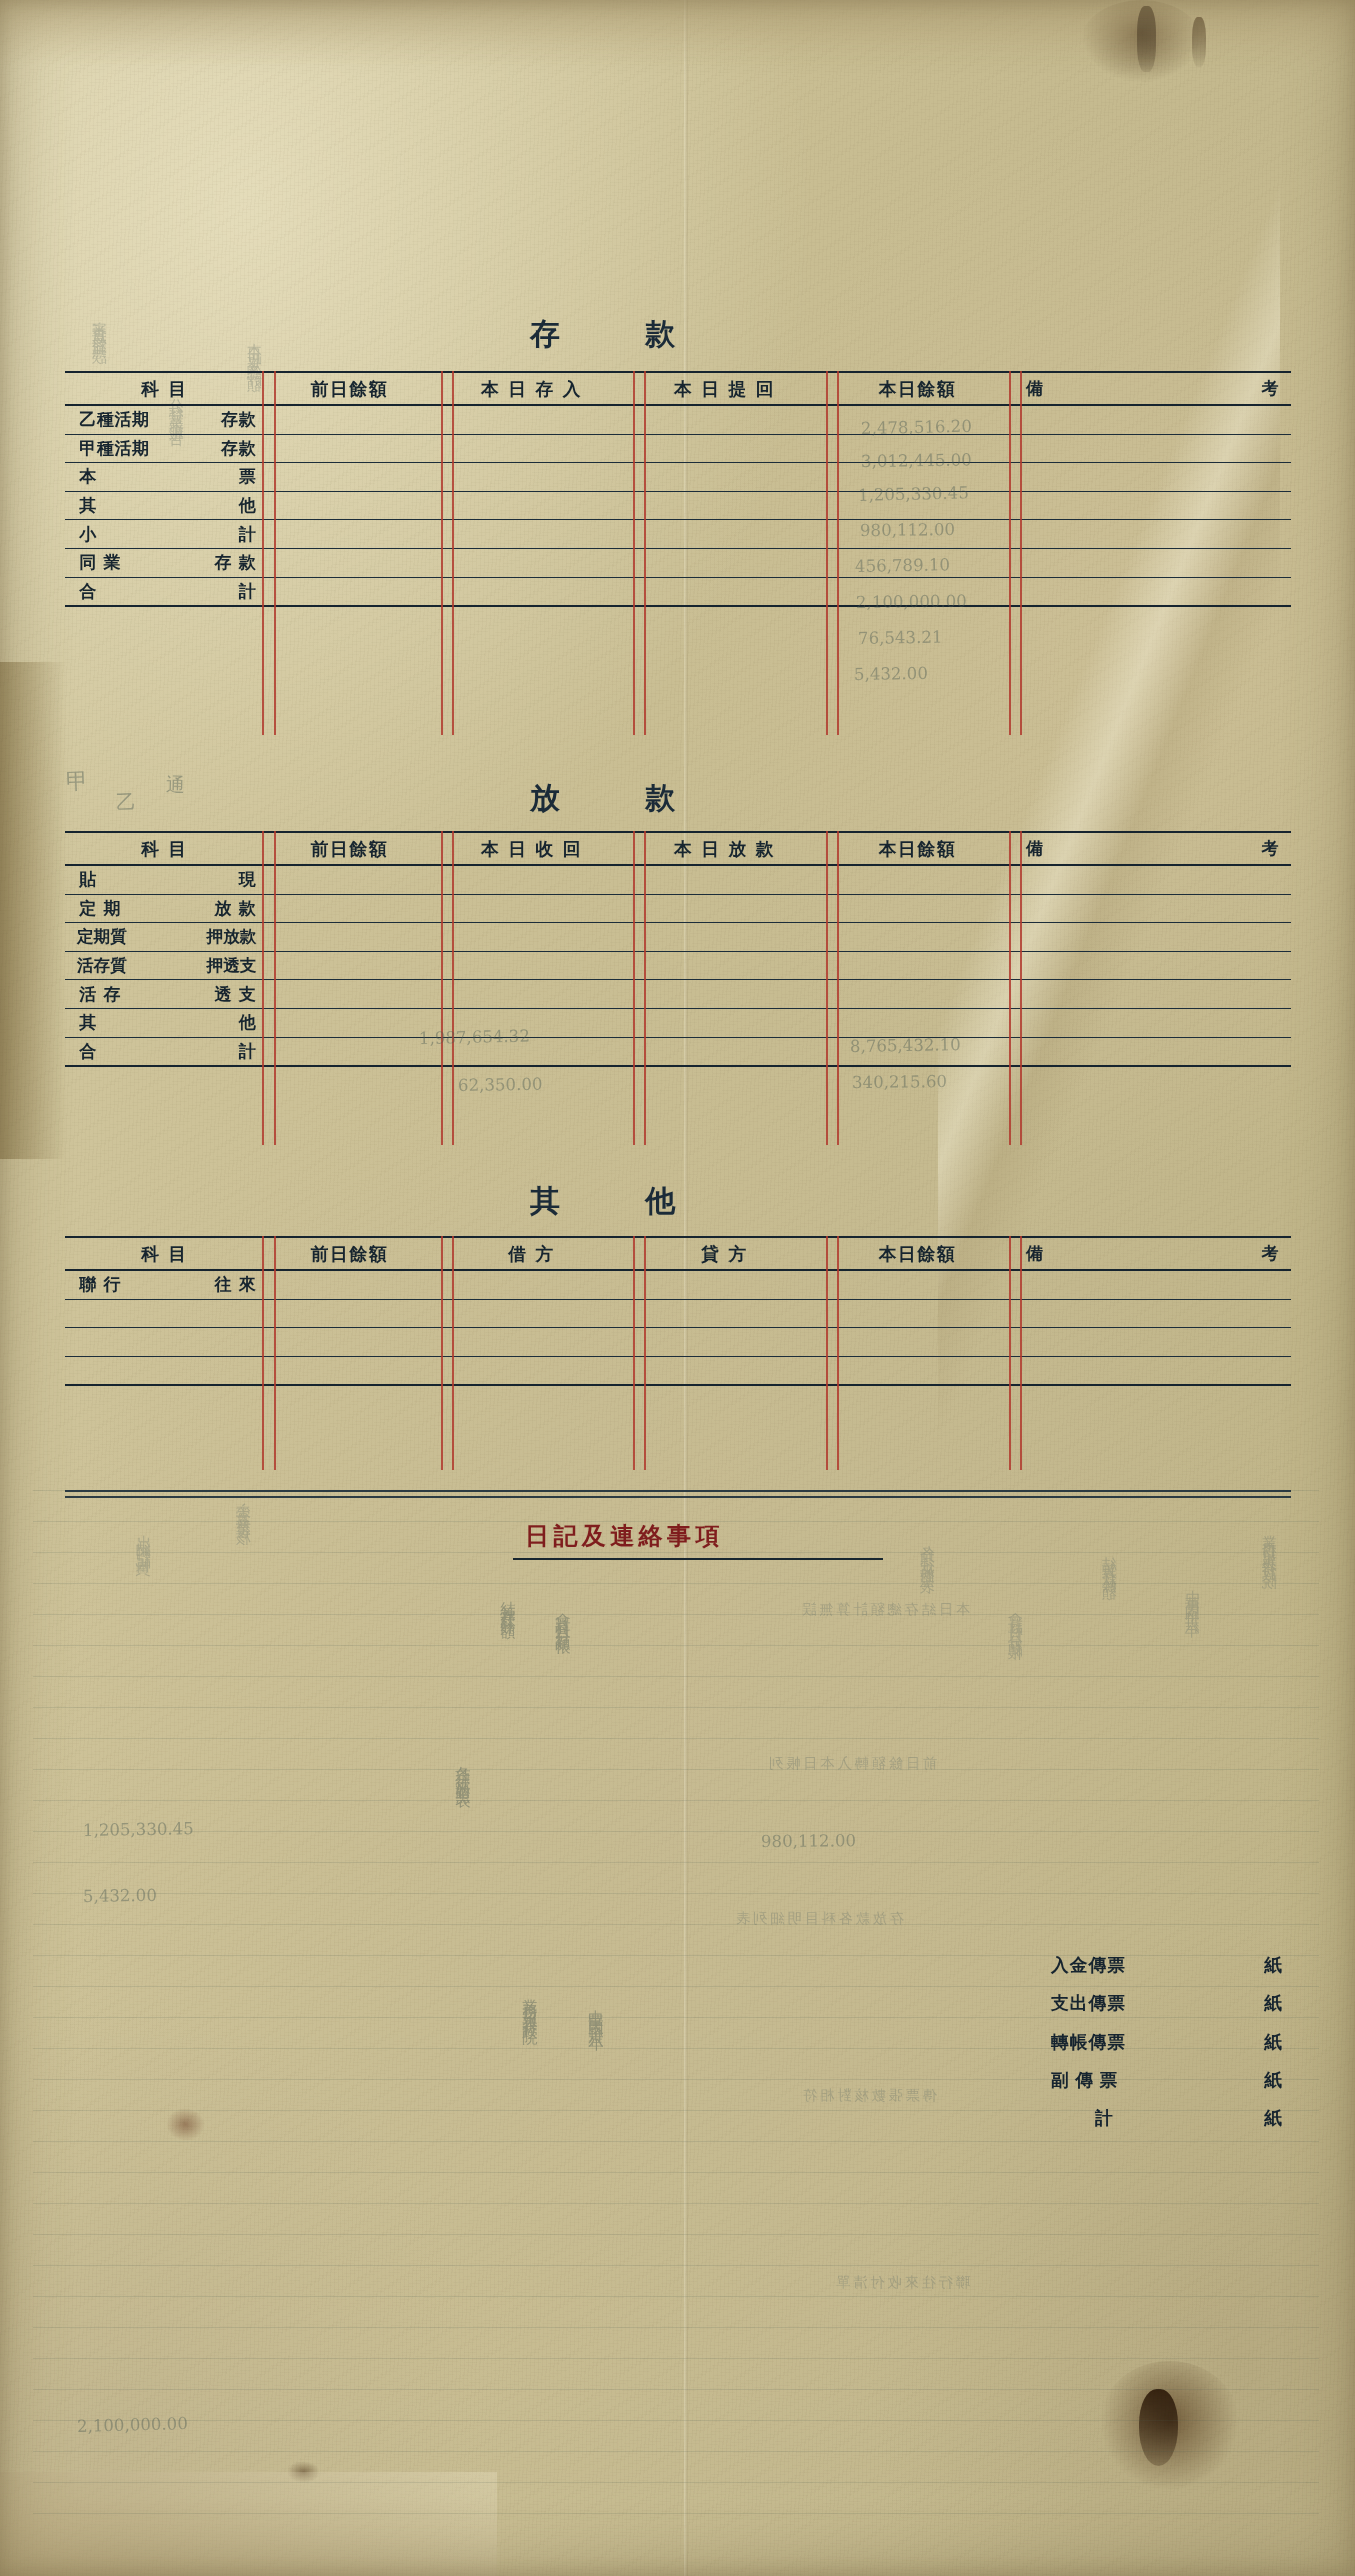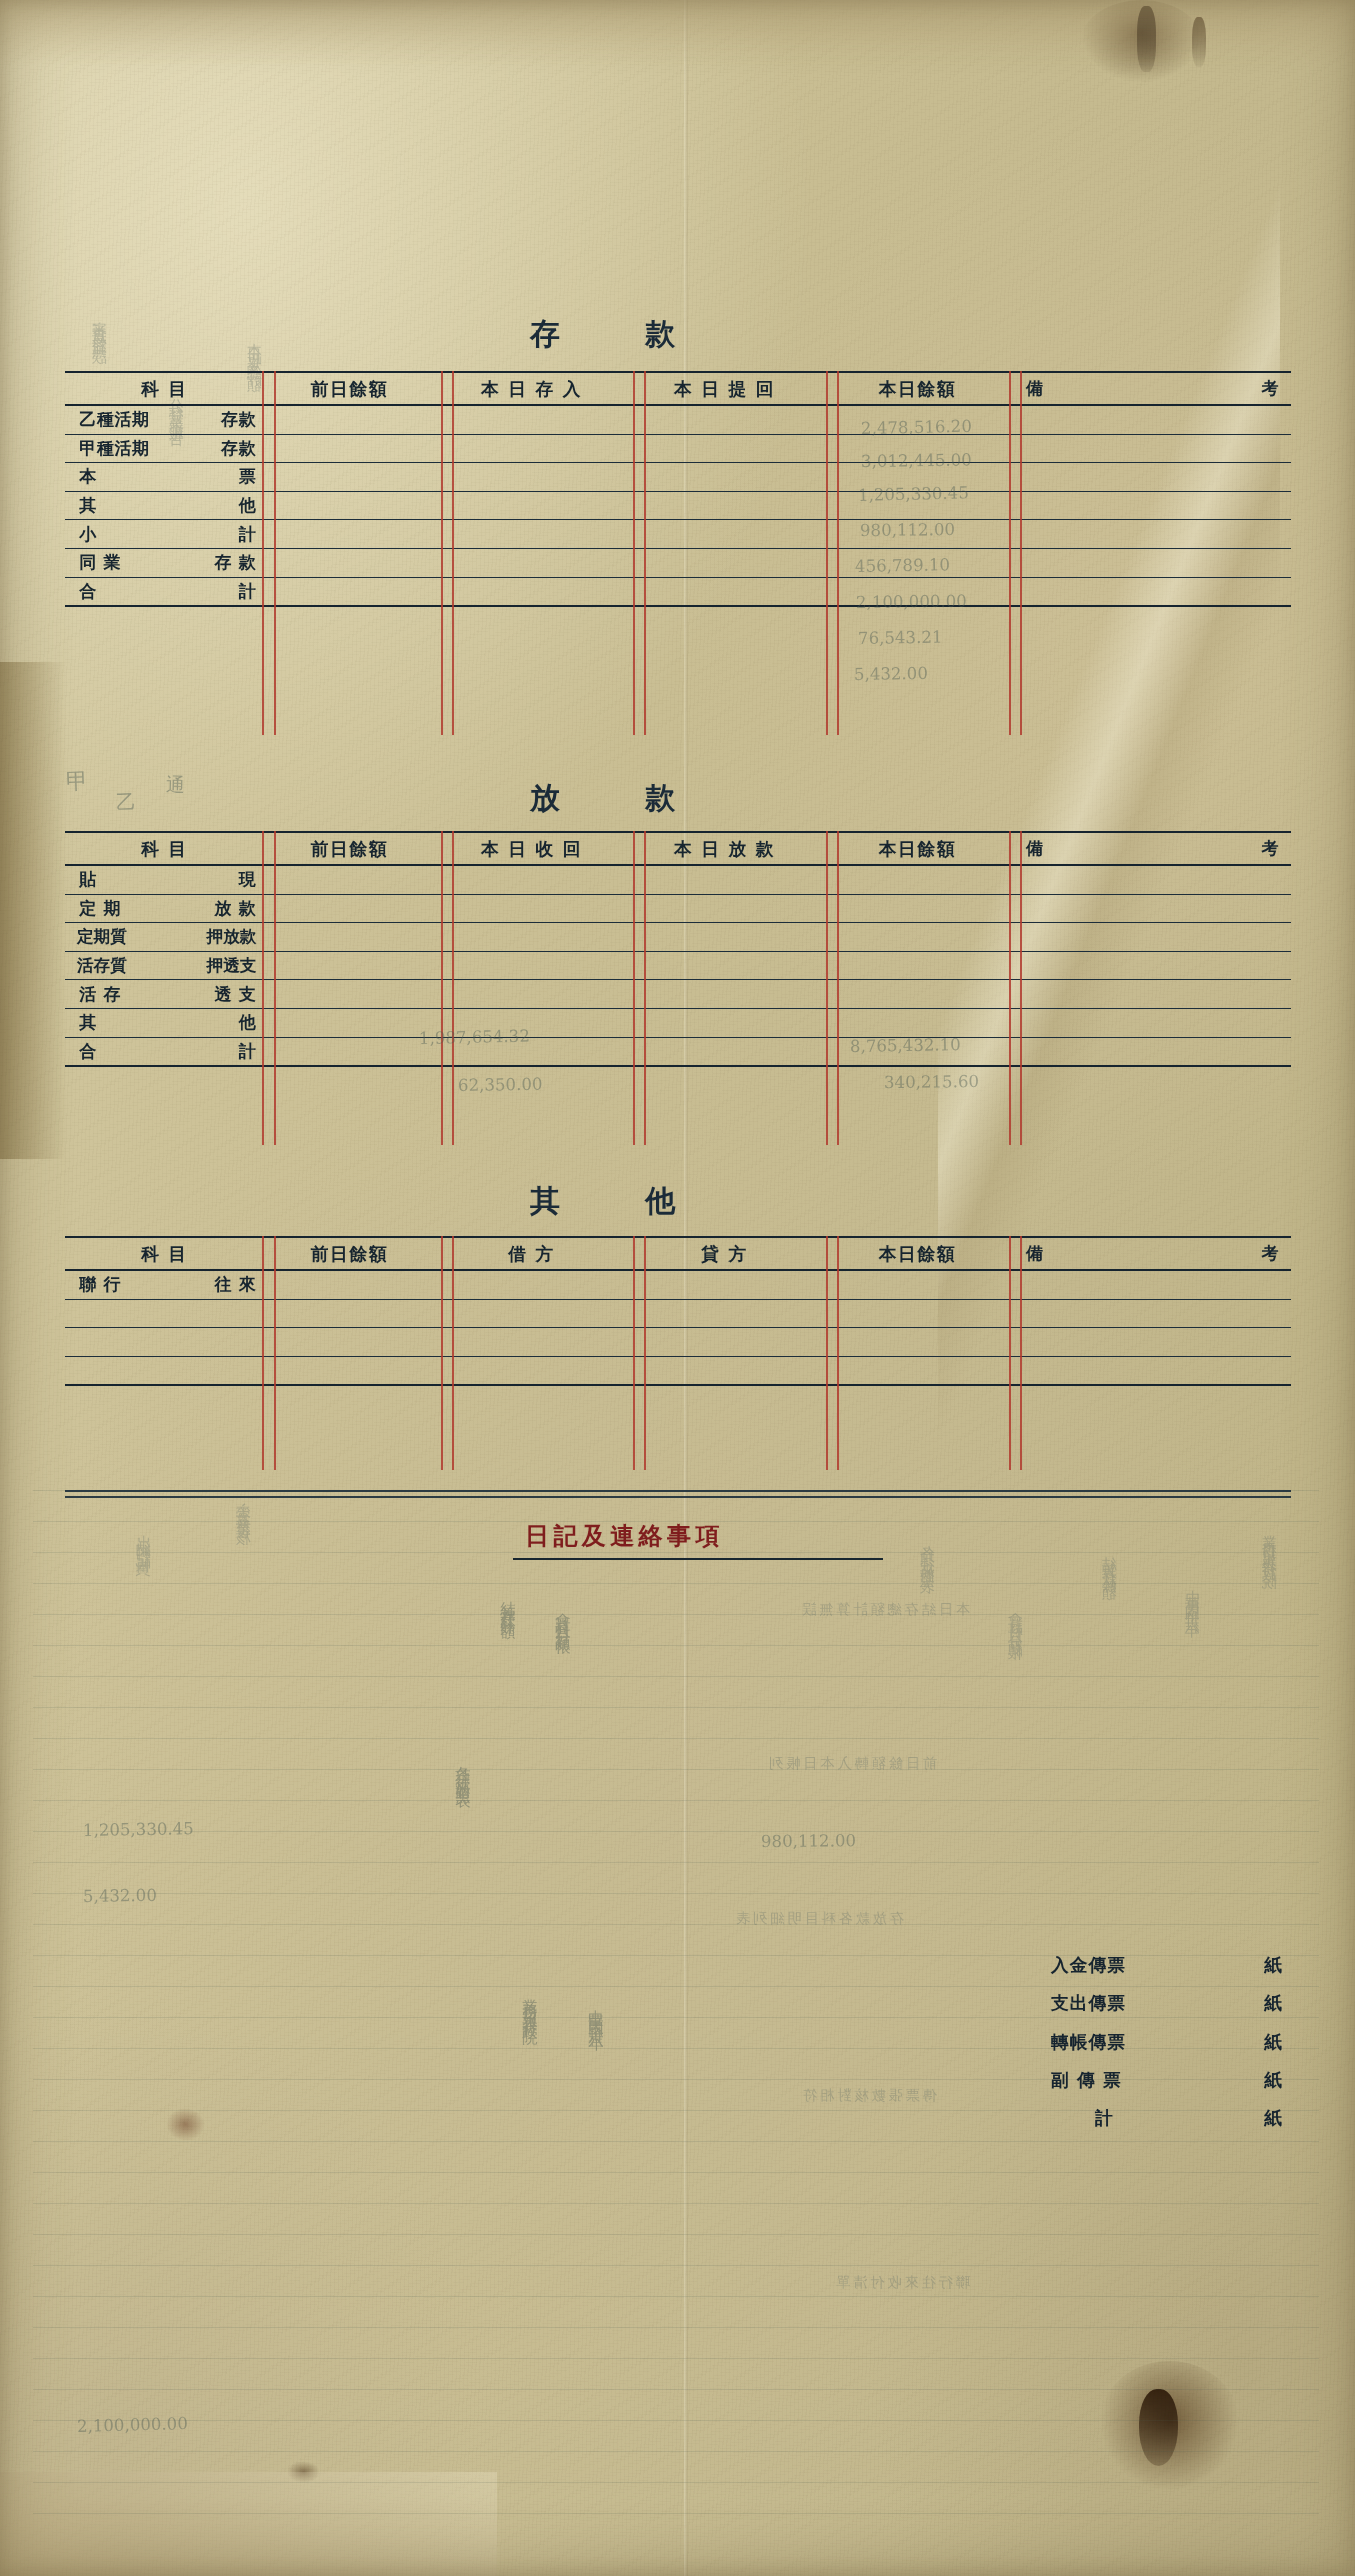--- a/index.html
+++ b/index.html
@@ -175,20 +175,21 @@
     font-family:"DejaVu Serif", serif;
     color:#16242f;
   }
   #vouchers .vrow {
     display:flex;
     justify-content:space-between;
     font-size:17.7px;
     font-weight:bold;
     letter-spacing:1.1px;
     margin-bottom:14.3px;
+    font-family:Liberation Serif, serif;
   }
   #vouchers .vrow.total { margin-top:10px; padding-left:44px; }
 
   
   #hand {
     position:absolute; inset:0;
     pointer-events:none;
     color:#4b5a52;
     opacity:0.42;
     font-family:"DejaVu Serif", serif;
@@ -648,21 +649,21 @@
   <div class="h" style="left:861px; top:419px;  transform:rotate(-1.2deg);">2,478,516.20</div>
   <div class="h" style="left:861px; top:452px;  transform:rotate(-0.8deg);">3,012,445.00</div>
   <div class="h" style="left:858px; top:486px;  transform:rotate(-1.4deg);">1,205,330.45</div>
   <div class="h" style="left:860px; top:521px;  transform:rotate(-0.6deg);">980,112.00</div>
   <div class="h" style="left:855px; top:557px; transform:rotate(-1.1deg);">456,789.10</div>
   <div class="h" style="left:856px; top:593px; transform:rotate(-0.7deg);">2,100,000.00</div>
   <div class="h" style="left:858px; top:629px; transform:rotate(-1.0deg);">76,543.21</div>
   <div class="h" style="left:854px; top:665px; transform:rotate(-0.9deg);">5,432.00</div>
 
   <div class="h" style="left:850px; top:1037px; transform:rotate(-1.0deg);">8,765,432.10</div>
-  <div class="h" style="left:884px; top:1073px; transform:rotate(-0.6deg);">340,215.60</div>
+  <div class="h" style="left:852px; top:1073px; transform:rotate(-0.6deg);">340,215.60</div>
   <div class="h" style="left:419px;  top:1029px; transform:rotate(-1.3deg);">1,987,654.32</div>
   <div class="h" style="left:458px;  top:1076px; transform:rotate(-0.9deg);">62,350.00</div>
 
   <div class="h" style="left:66px;  top:767px; transform:rotate(-2deg); font-size:22px;">甲</div>
   <div class="h" style="left:116px;  top:789px; transform:rotate(-2deg); font-size:20px;">乙</div>
   <div class="h" style="left:166px;  top:772px; transform:rotate(1.5deg); font-size:19px;">通</div>
 
   <div class="v" style="left:497px;  top:1589px; height:232px;">結算存款餘額</div>
   <div class="v" style="left:552px; top:1600px; height:210px;">會計科目分類帳</div>
   <div class="v" style="left:452px;  top:1754px; height:232px;">各項往來對照表</div>

